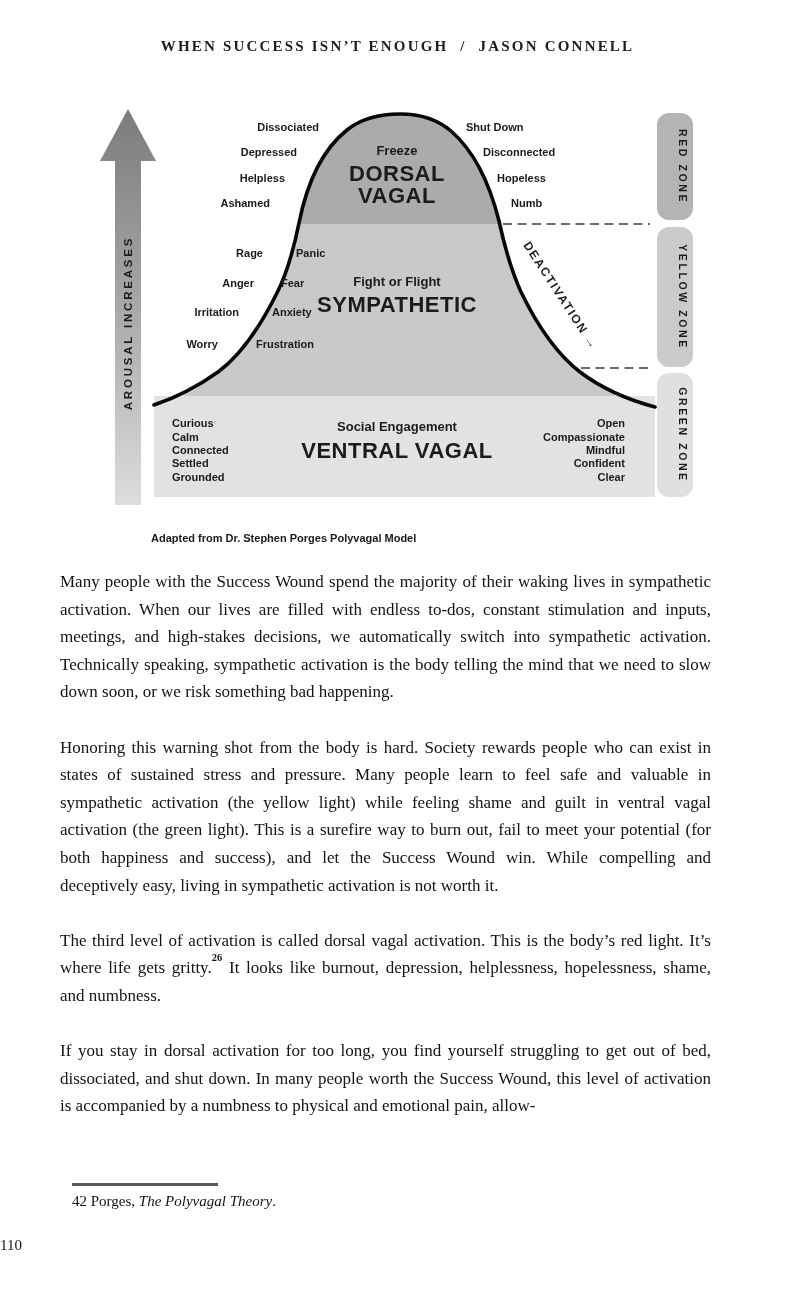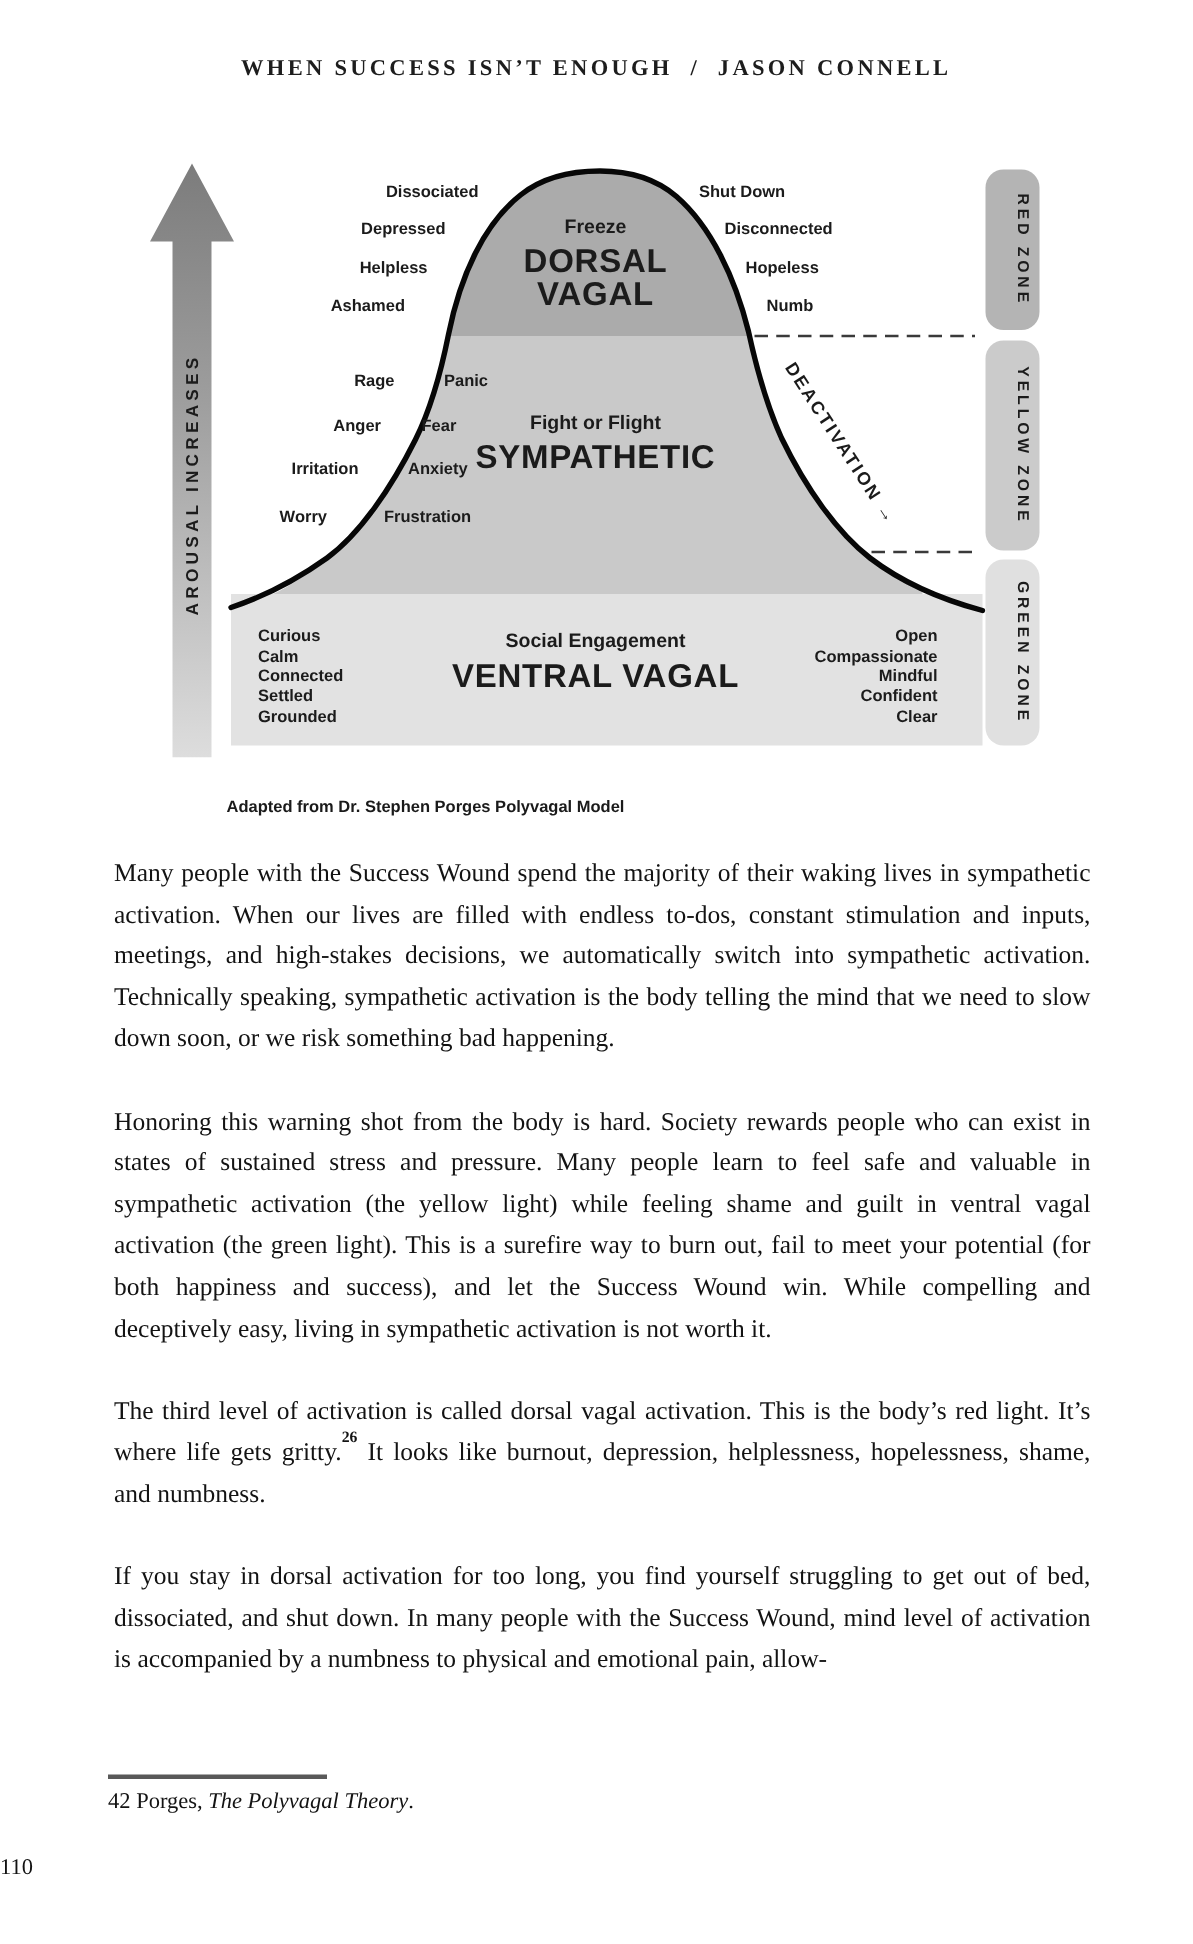--- a/index.html
+++ b/index.html
@@ -12,21 +12,21 @@
     font-weight:bold; font-size:15px; letter-spacing:2.2px; white-space:pre;
     color:#1d1d1d;
   }
   .figure { position:absolute; left:85px; top:95px; width:615px; height:410px; }
   .fig-caption {
     position:absolute; left:151px; top:504px;
     font-family:"Liberation Sans", sans-serif; font-weight:bold;
     font-size:11px; color:#1a1a1a;margin-top:28px;
   }
   .bodytext {
-    position:absolute; left:76px; top:568px; width:651px;
+    position:absolute; left:60px; top:568px; width:651px;
     font-size:17px; line-height:27.6px; text-align:justify;
   }
   .bodytext p { margin:0 0 27.6px 0; }
   .bodytext sup { font-size:10.5px; line-height:0; position:relative; top:-6px;font-weight:bold; }
   .footnote-rule { position:absolute; left:72px; top:1183px; width:146px; height:2.5px; background:#595959; }
   .footnote { position:absolute; left:72px; top:1193px; font-size:15px; }
   .footnote i { }
   .pagenum { position:absolute; top:1237px; left:0; right:0; text-align:left; font-size:15px; }
 
   
@@ -154,21 +154,21 @@
       <text class="zone-t" transform="translate(593.5,340) rotate(90)" text-anchor="middle">GREEN ZONE</text>
     </svg>
   </div>
 
   <div class="fig-caption">Adapted from Dr. Stephen Porges Polyvagal Model</div>
 
   <div class="bodytext">
     <p>Many people with the Success Wound spend the majority of their waking lives in sympathetic activation. When our lives are filled with endless to-dos, constant stimulation and inputs, meetings, and high-stakes decisions, we automatically switch into sympathetic activation. Technically speaking, sympathetic activation is the body telling the mind that we need to slow down soon, or we risk something bad happening.</p>
     <p>Honoring this warning shot from the body is hard. Society rewards people who can exist in states of sustained stress and pressure. Many people learn to feel safe and valuable in sympathetic activation (the yellow light) while feeling shame and guilt in ventral vagal activation (the green light). This is a surefire way to burn out, fail to meet your potential (for both happiness and success), and let the Success Wound win. While compelling and deceptively easy, living in sympathetic activation is not worth it.</p>
     <p><span>The third level of activation is called dorsal vagal activation. This is the body’s red light. It’s where life gets gritty.</span><sup>26</sup><span> It looks like burnout, depression, helplessness, hopelessness, shame, and numbness.</span></p>
-    <p>If you stay in dorsal activation for too long, you find yourself struggling to get out of bed, dissociated, and shut down. In many people with the Success Wound, mind level of activation is accompanied by a numbness to physical and emotional pain, allow-</p>
+    <p>If you stay in dorsal activation for too long, you find yourself struggling to get out of bed, dissociated, and shut down. In many people worth the Success Wound, this level of activation is accompanied by a numbness to physical and emotional pain, allow-</p>
   </div>
 
   <div class="footnote-rule"></div>
   <div class="footnote"><span>42 Porges, </span><i>The Polyvagal Theory</i><span>.</span></div>
 
   <div class="pagenum">110</div>
 
 </div>
 
 </body></html>

